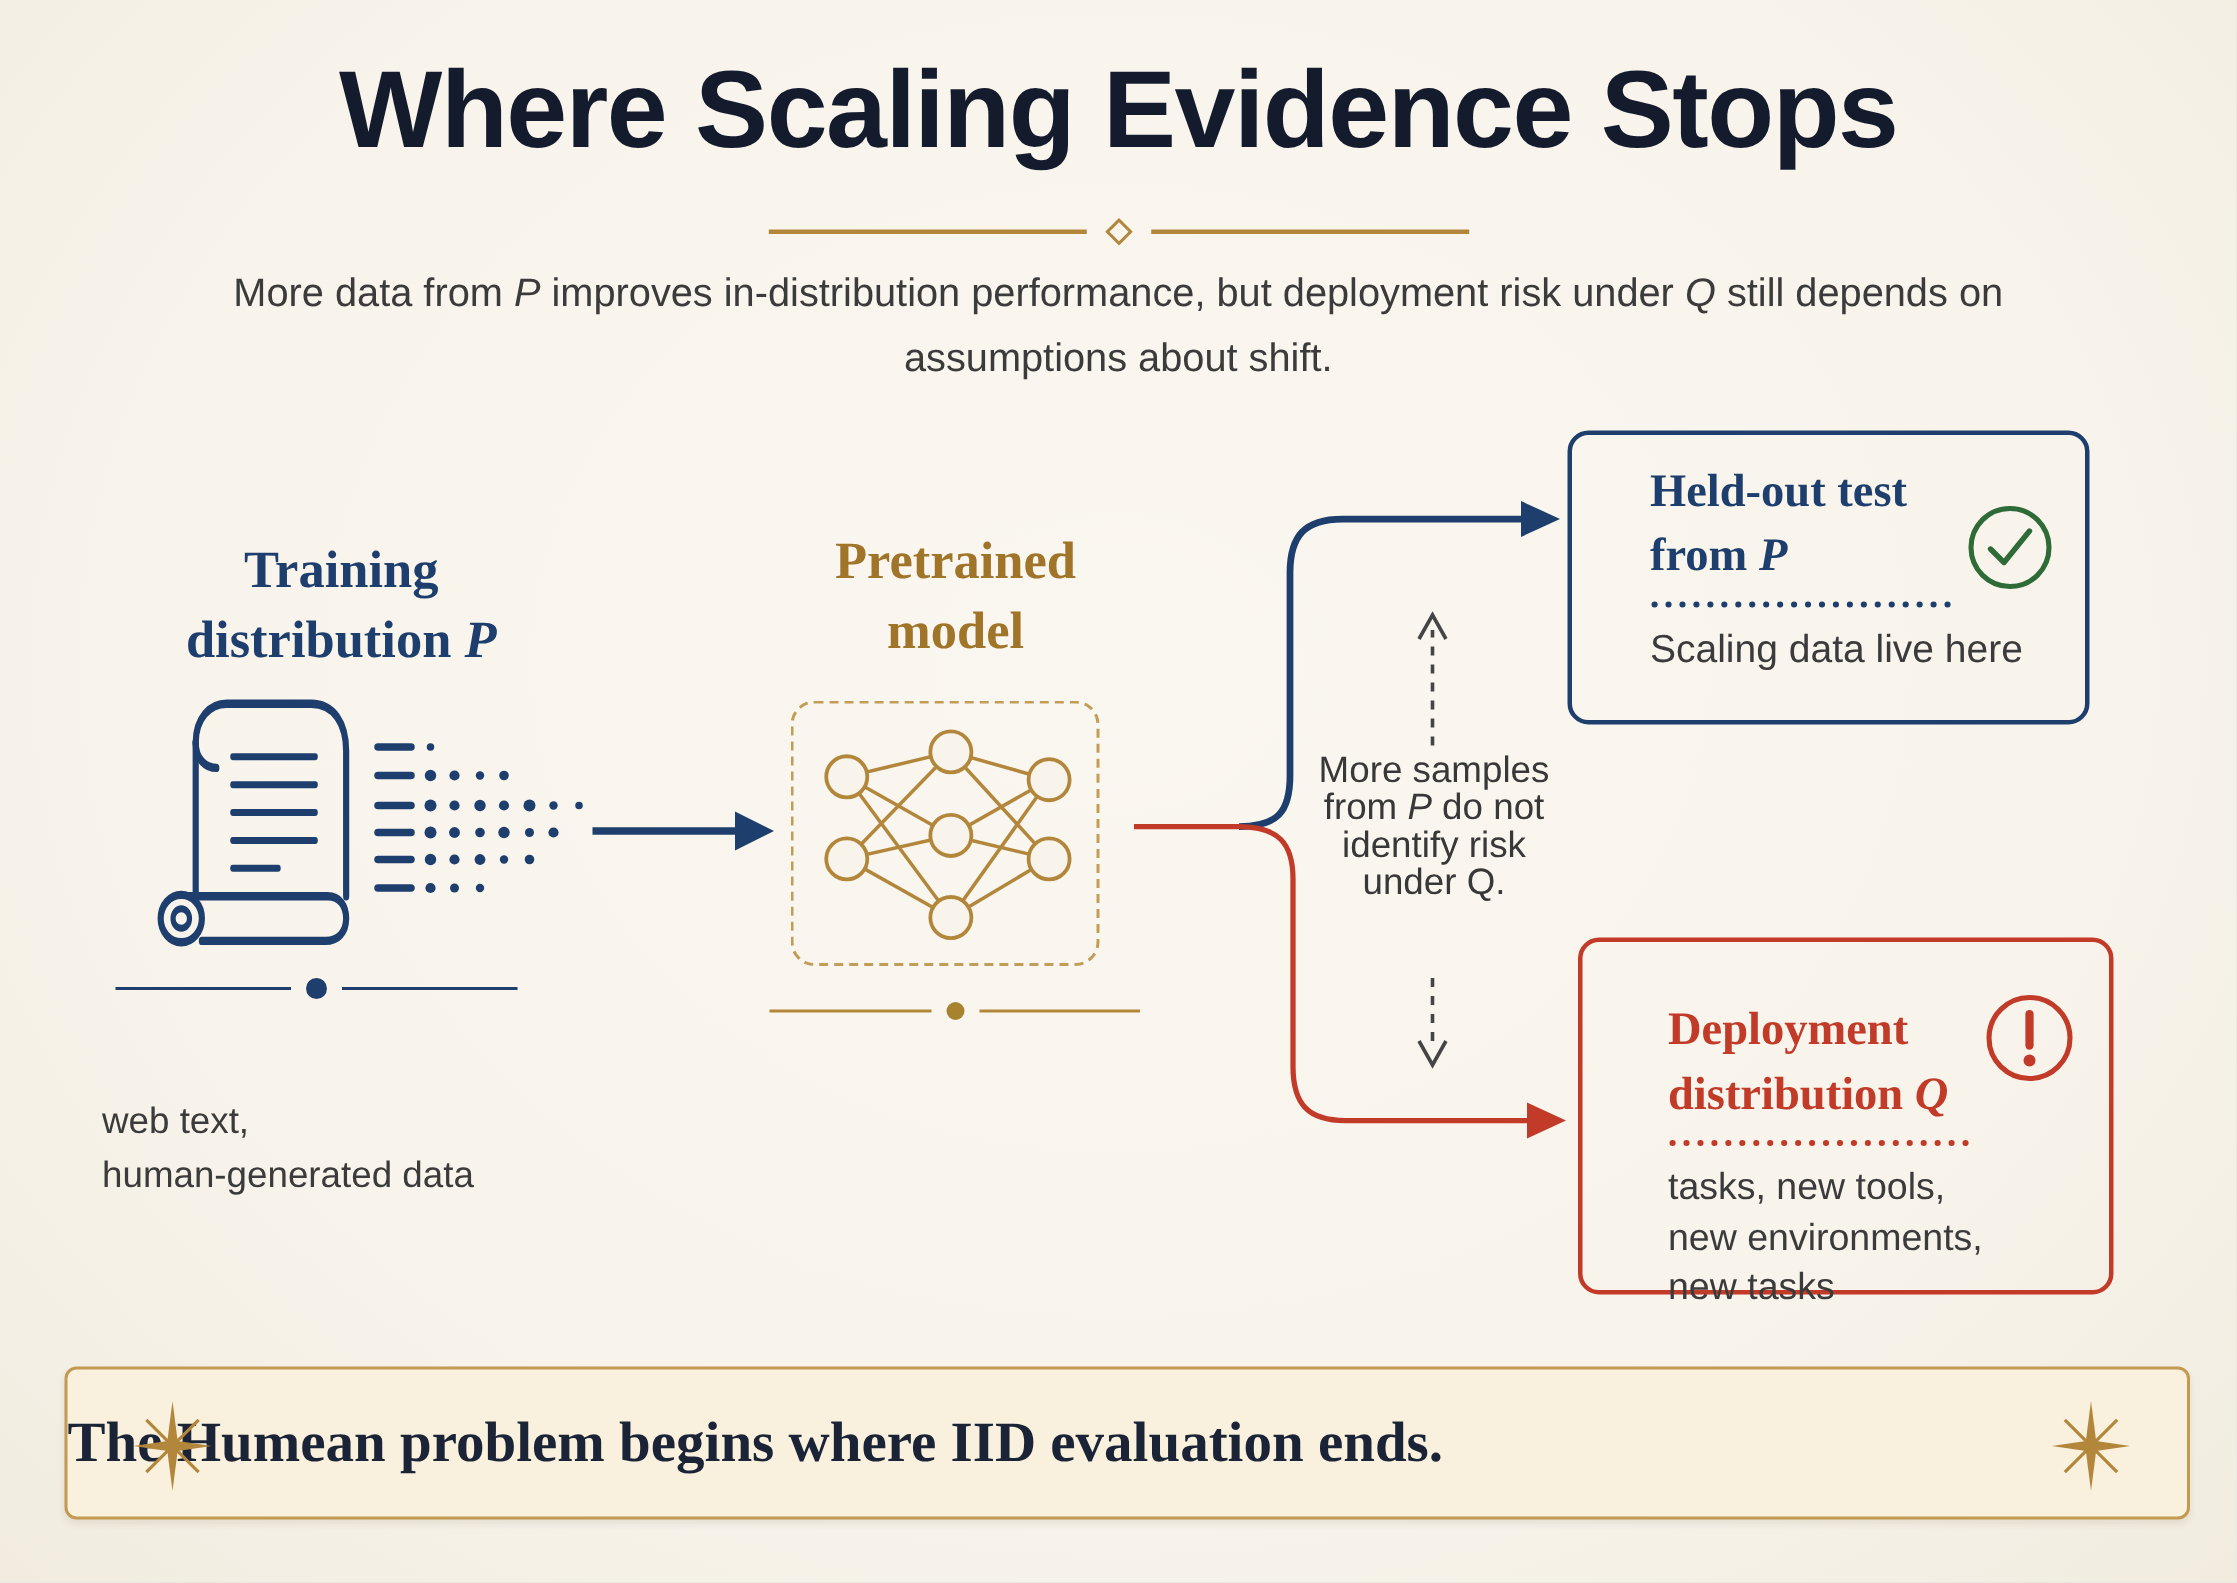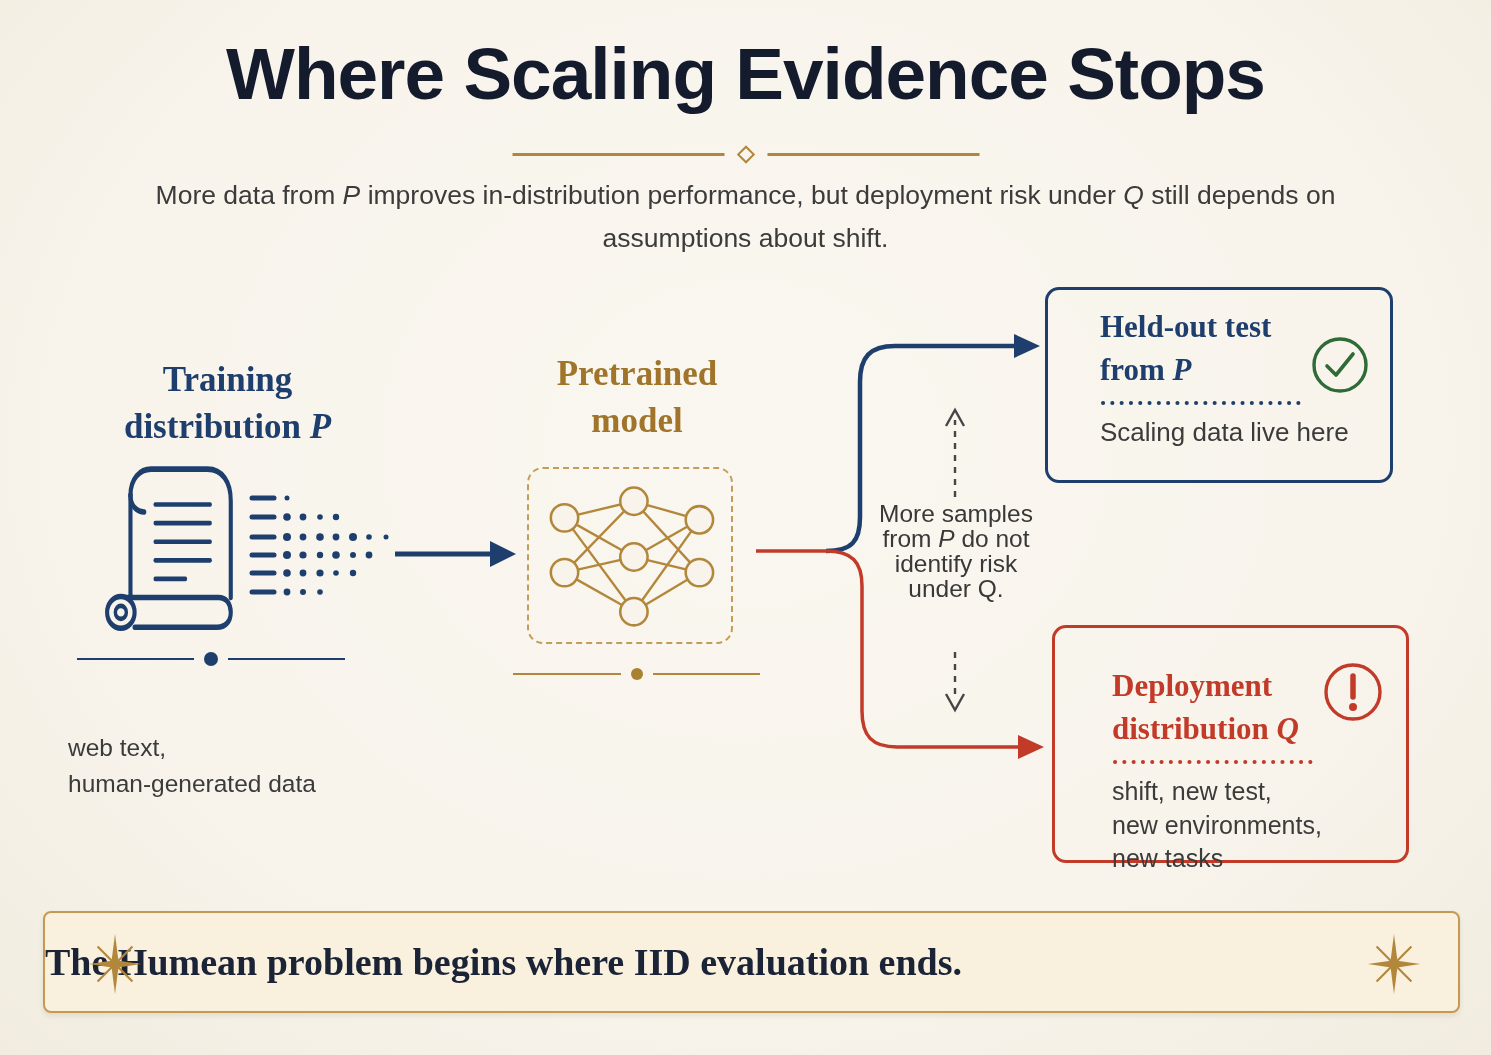--- a/index.html
+++ b/index.html
@@ -249,21 +249,21 @@
     <div class="box-heading"><span>Deployment distribution </span><em>Q</em></div>
     <svg class="badge" viewBox="0 0 62 62">
       <circle cx="31" cy="31" r="27" fill="none" style="stroke:var(--red)" stroke-width="3.4"></circle>
       <line x1="31" y1="15" x2="31" y2="36" style="stroke:var(--red)" stroke-width="5.5" stroke-linecap="round"></line>
       <circle cx="31" cy="46" r="4" style="fill:var(--red)"></circle>
     </svg>
     <svg class="dotted-rule" width="205" height="6" viewBox="0 0 205 6">
       <line x1="3" y1="3" x2="202" y2="3" style="stroke:var(--red)" stroke-width="4" stroke-linecap="round" stroke-dasharray="0.1 9.2"></line>
     </svg>
     <div class="box-caption">
-      <div>shift, new test,</div>
+      <div>tasks, new tools,</div>
       <div>new environments,</div>
       <div>new tasks</div>
     </div>
   </div>
 
   <div class="banner">
     <svg class="star star-left" viewBox="0 0 64 64">
       <g style="stroke:var(--gold)" stroke-width="2.2">
         <line x1="14" y1="14" x2="50" y2="50"></line>
           <line x1="50" y1="14" x2="14" y2="50"></line>

